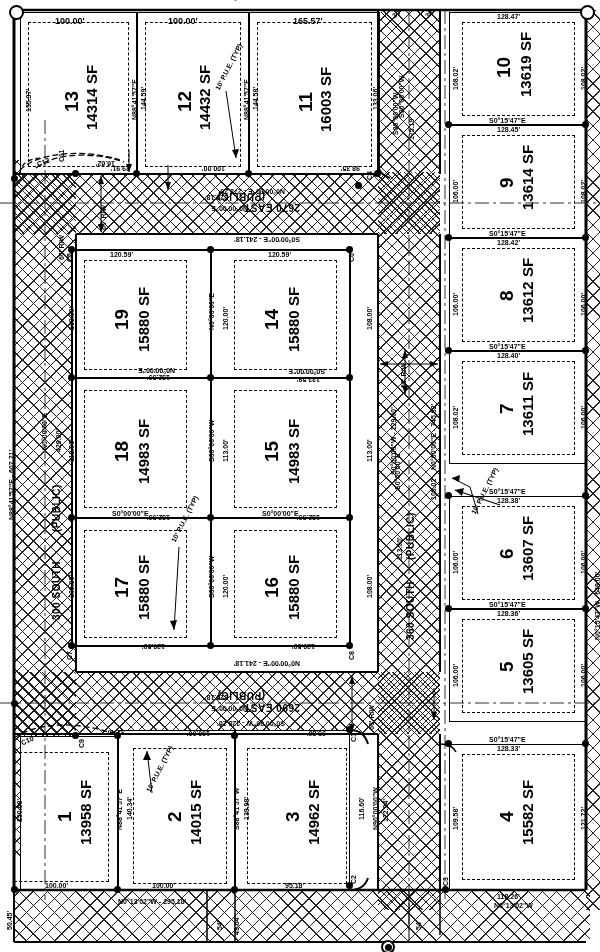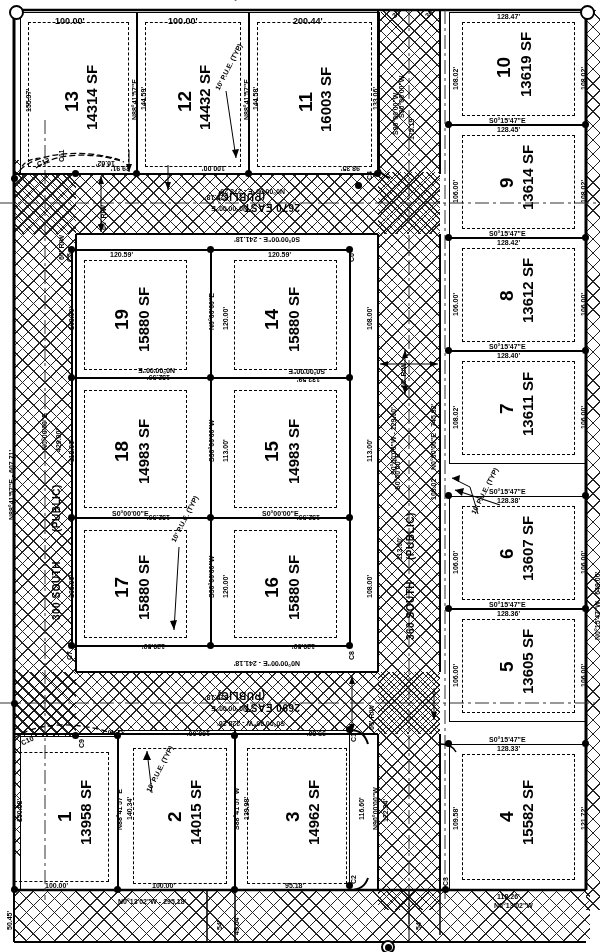--- a/index.html
+++ b/index.html
@@ -62,21 +62,21 @@
 
   <div class="t lotnum rot90" style="left:62px;top:112px;">13</div>
   <div class="t lotarea rot90" style="left:84px;top:130px;">14314 SF</div>
   <div class="t lotnum rot90" style="left:175px;top:112px;">12</div>
   <div class="t lotarea rot90" style="left:197px;top:130px;">14432 SF</div>
   <div class="t lotnum rot90" style="left:296px;top:112px;">11</div>
   <div class="t lotarea rot90" style="left:318px;top:132px;">16003 SF</div>
 
   <div class="t dim" style="left:55px;top:17px;">100.00'</div>
   <div class="t dim" style="left:168px;top:17px;">100.00'</div>
-  <div class="t dim" style="left:293px;top:17px;">200.44'</div>
+  <div class="t dim" style="left:293px;top:17px;">165.57'</div>
 
   <div class="t dim7 rot90" style="left:25px;top:112px;">155.97'</div>
   <div class="t dim7 rot90" style="left:140px;top:110px;">144.59'</div>
   <div class="t dim7 rot90" style="left:131px;top:120px;">N88°41'57"E</div>
   <div class="t dim7 rot90" style="left:252px;top:110px;">144.58'</div>
   <div class="t dim7 rot90" style="left:243px;top:120px;">N88°41'57"E</div>
   <div class="t dim7 rot90" style="left:372px;top:110px;">133.06'</div>
   <div class="t dim7 rot90" style="left:398px;top:118px;">S90°00'00"W</div>
 
   <div class="t dim7 rot180" style="left:130px;top:172px;">29.91'</div>

